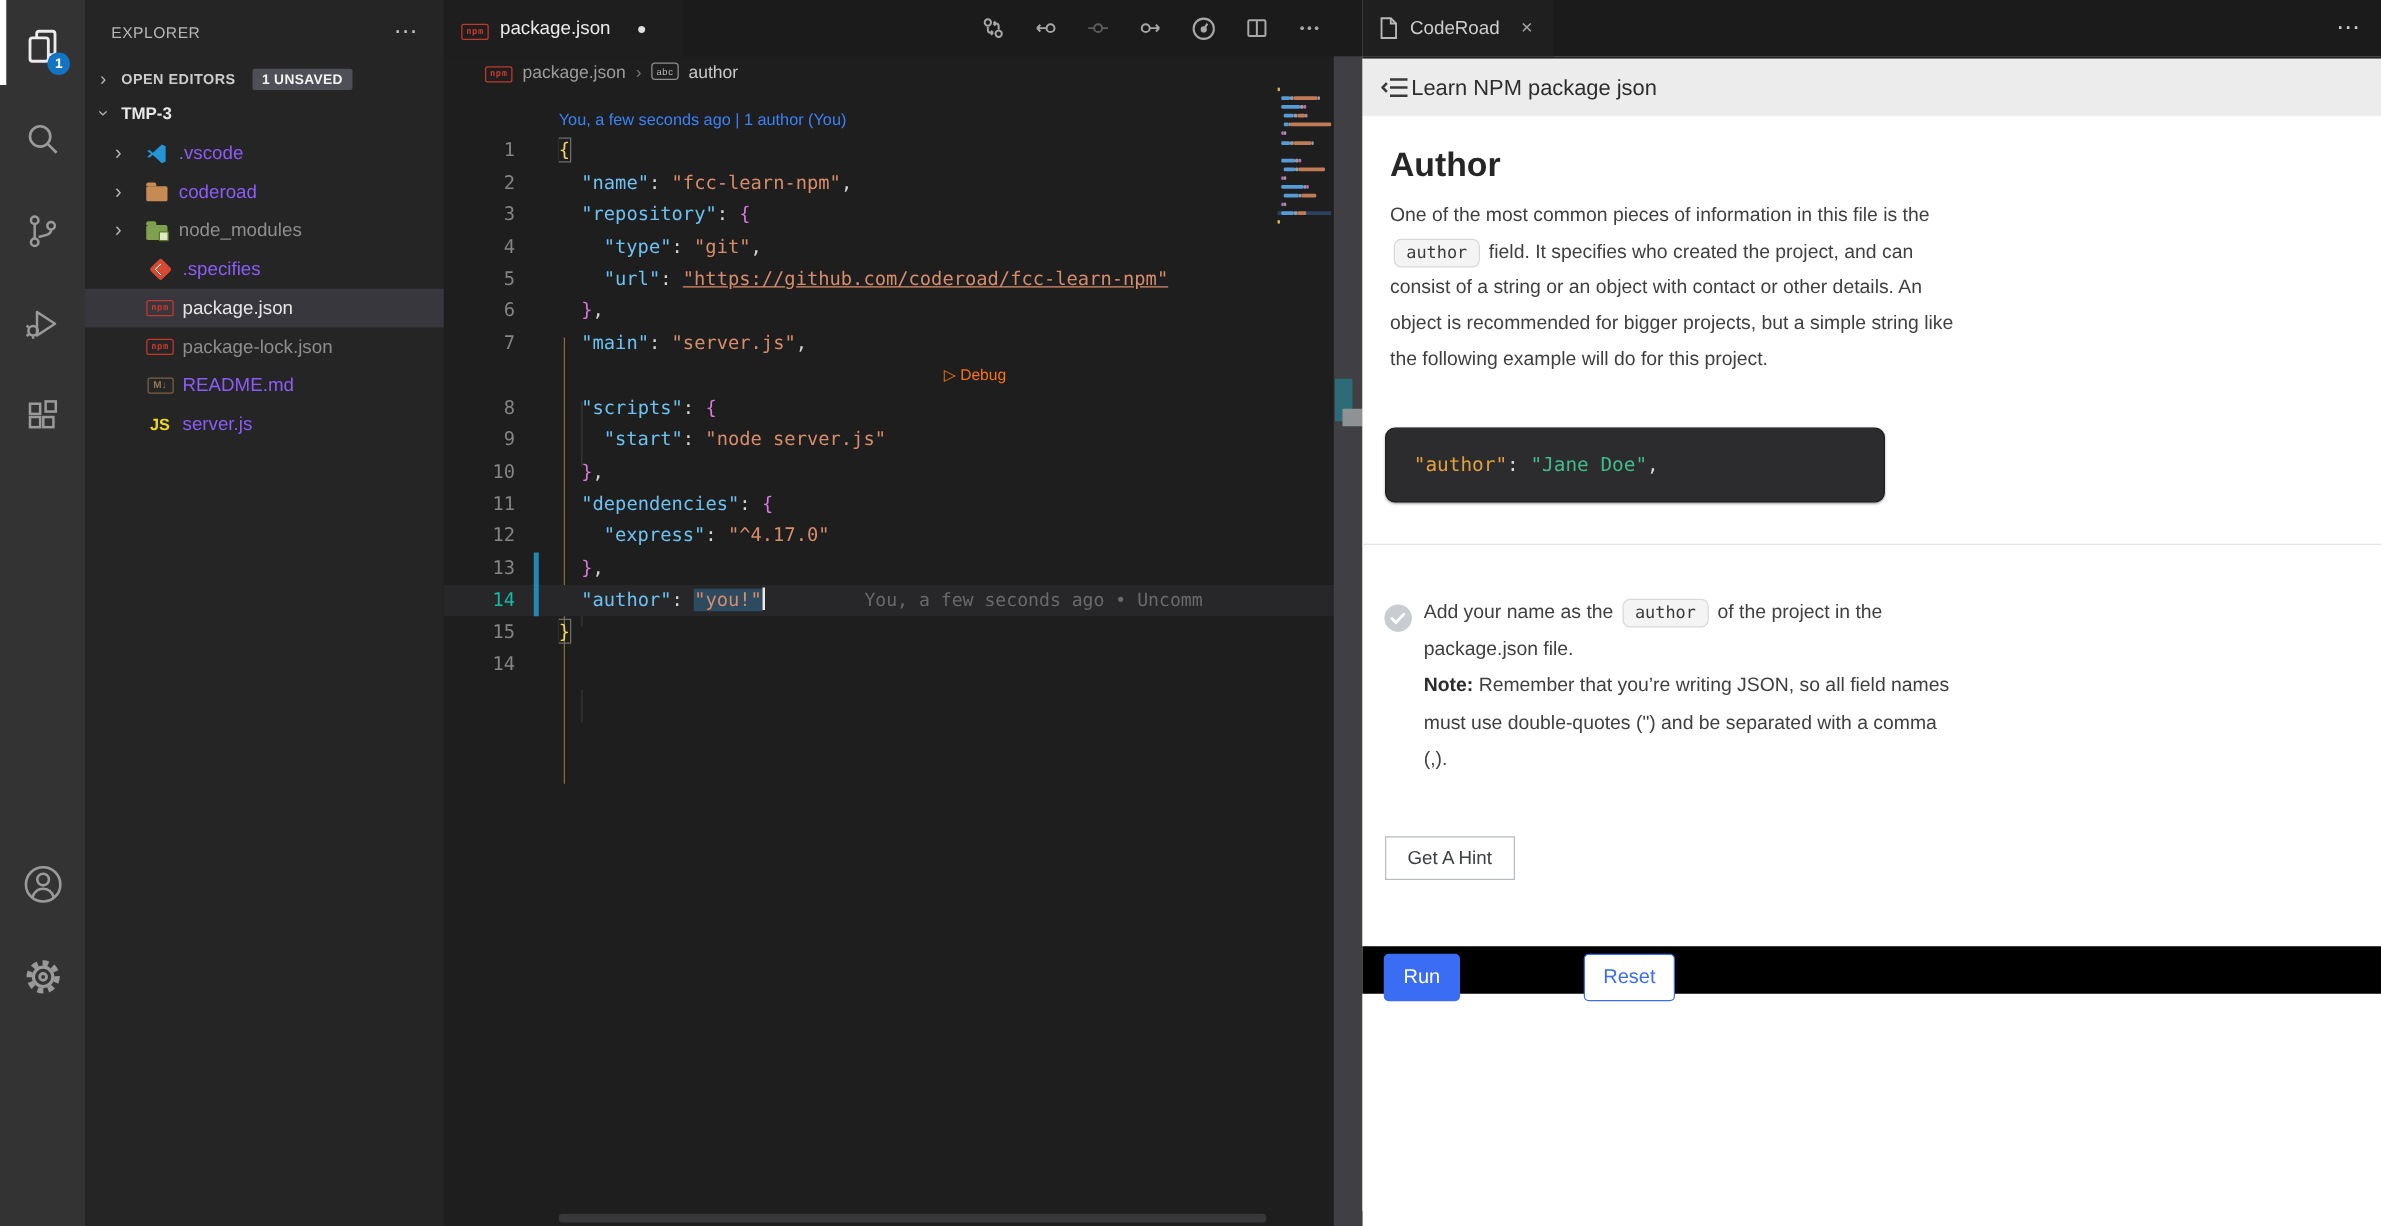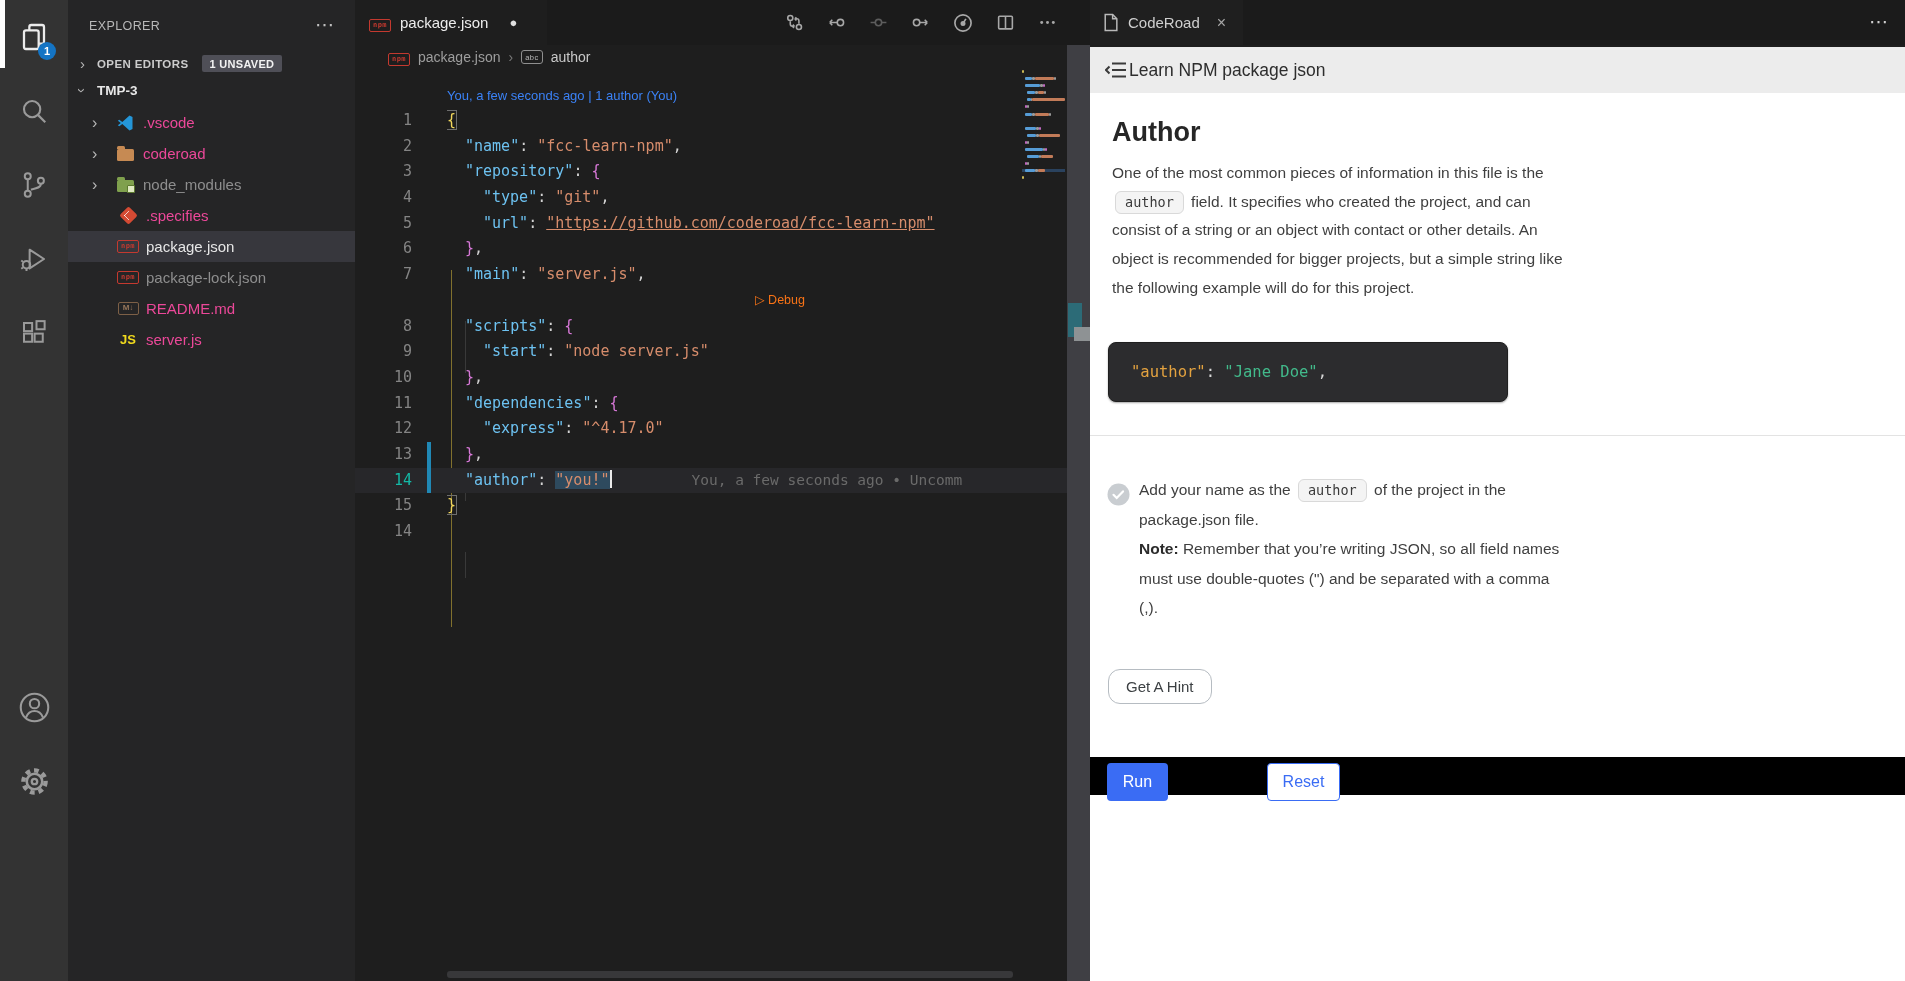--- a/index.html
+++ b/index.html
@@ -24,21 +24,21 @@
   .sb-row { height:27px; display:flex; align-items:center; padding-left:12px; }
   .sb-row .chev { width:17px; font-size:15px; color:#b6b6b6; }
   .sec-label { font-weight:bold; font-size:11.5px; letter-spacing:.4px; color:#cccccc; }
   .proj-label { font-weight:bold; font-size:13.5px; color:#e8e8e8; }
   #unsaved-badge { margin-left:13px; background:#4f4f57; color:#f2f2f2; font-size:11px; font-weight:bold; padding:3px 8px 2px; border-radius:2px; letter-spacing:.3px; }
   #filetree { margin-top:3px; }
   .file-row { height:31px; display:flex; align-items:center; padding-left:24px; cursor:pointer; }
   .file-row .chev { width:21px; font-size:16px; color:#b6b6b6; }
   .file-row .spacer { width:24px; flex:none; }
   .file-row .ficon { width:24px; margin-right:6px; display:flex; align-items:center; justify-content:center; flex:none; }
-  .file-row .flabel { font-size:15px; color:#ec4899; white-space:nowrap; }
+  .file-row .flabel { font-size:15px; color:#8b5cf6; white-space:nowrap; }
   .file-row.dim .flabel { color:#8e8e8e; }
   .file-row.selected { background:#37373d; }
   .file-row.selected .flabel { color:#e6e6e6; }
 
   .chevR { display:inline-block; }
   .chevD { display:inline-block; transform:rotate(90deg); }
 
   
   .npmbox { display:inline-block; width:22px; height:13px; border:1.5px solid #c4392f; border-radius:2px; color:#c4392f; font:bold 7px "DejaVu Sans Mono",monospace; text-align:center; line-height:10px; letter-spacing:.5px; }
   .mdbox { display:inline-block; width:21px; height:13px; border:1.5px solid #7d6047; border-radius:2px; color:#96765a; font:bold 8px "Liberation Sans",sans-serif; text-align:center; line-height:10px; }
@@ -113,21 +113,21 @@
   .chip { display:inline-block; padding:1px 9px; margin:0 3px; background:#f4f4f4; border:1px solid #d9d9d9; border-radius:6px; font-family:"DejaVu Sans Mono",monospace; font-size:13.5px; color:#3a3a3a; line-height:1.4; }
   #code-block { position:absolute; left:18px; top:249px; width:400px; height:60px; background:#2c2c2e; border:1px solid #1f1f1f; border-radius:8px; display:flex; align-items:center; padding-left:22px; font-family:"DejaVu Sans Mono",monospace; font-size:15.5px; box-shadow:0 1px 2px rgba(0,0,0,.35); }
   #code-block .cb-key { color:#e3a23f; }
   #code-block .cb-sep { color:#d8d8d8; white-space:pre; }
   #code-block .cb-val { color:#42ba8b; }
   #code-block .cb-comma { color:#d8d8d8; }
   #divider { position:absolute; left:0; right:0; top:342px; height:1px; background:#e3e3e3; }
   #task-check { position:absolute; left:17px; top:390px; }
   #task-text { position:absolute; left:49px; top:382px; width:432px; font-size:15.5px; line-height:29.5px; }
   #task-text b { color:#2b2b2b; }
-  #hint-btn { position:absolute; left:18px; top:576px; padding:8px 17px; background:#fff; border:1px solid #b6bcc2; border-radius:12px; font-size:15px; color:#3c4043; cursor:pointer; font-family:"Liberation Sans",sans-serif; }
+  #hint-btn { position:absolute; left:18px; top:576px; padding:8px 17px; background:#fff; border:1px solid #b6bcc2; border-radius:0; font-size:15px; color:#3c4043; cursor:pointer; font-family:"Liberation Sans",sans-serif; }
   #panel-footer { position:relative; height:38px; background:#000; }
   #run-btn { position:absolute; left:17px; top:6px; width:61px; height:38px; background:#3a6cf4; color:#fff; border:none; border-radius:4px; font-size:16px; cursor:pointer; font-family:"Liberation Sans",sans-serif; }
   #reset-btn { position:absolute; left:177px; top:6px; width:73px; height:38px; background:#fff; color:#3a6cf4; border:1.5px solid #3a6cf4; border-radius:4px; font-size:16px; cursor:pointer; font-family:"Liberation Sans",sans-serif; }
   #panel-after { height:174px; background:#fff; }
 </style>
 </head>
 <body>
 
 <div id="corner-strip"></div>
 

